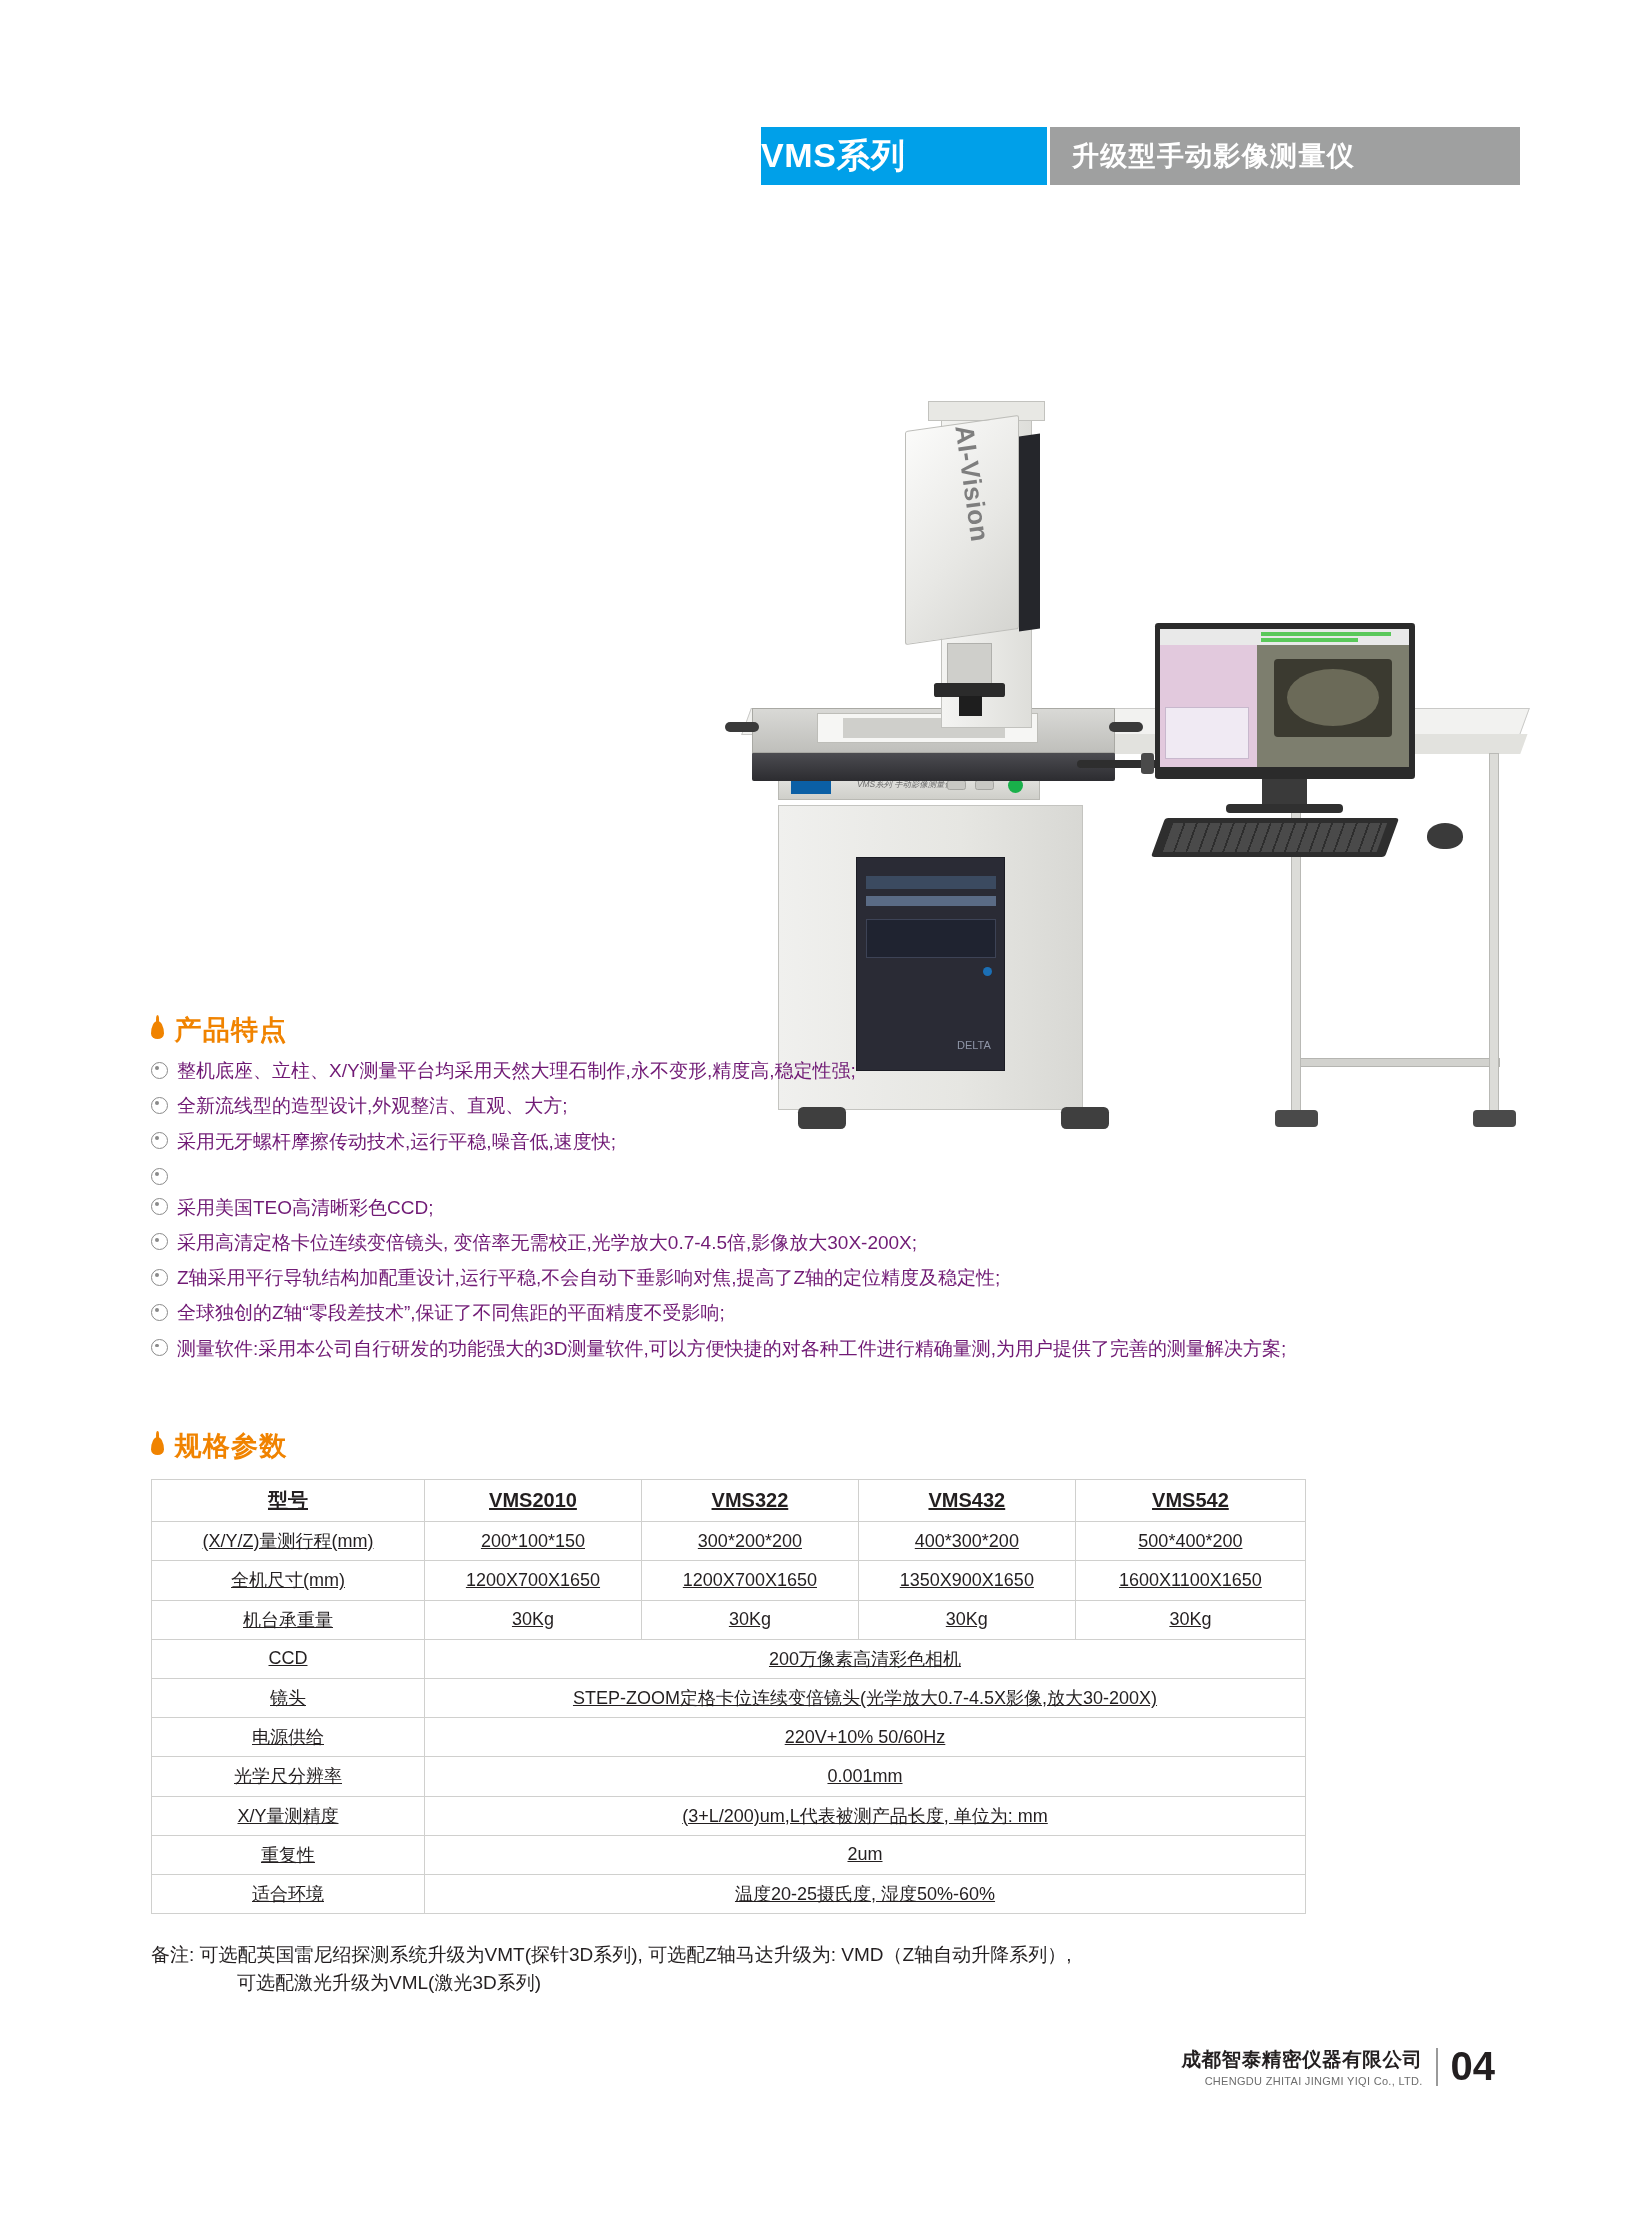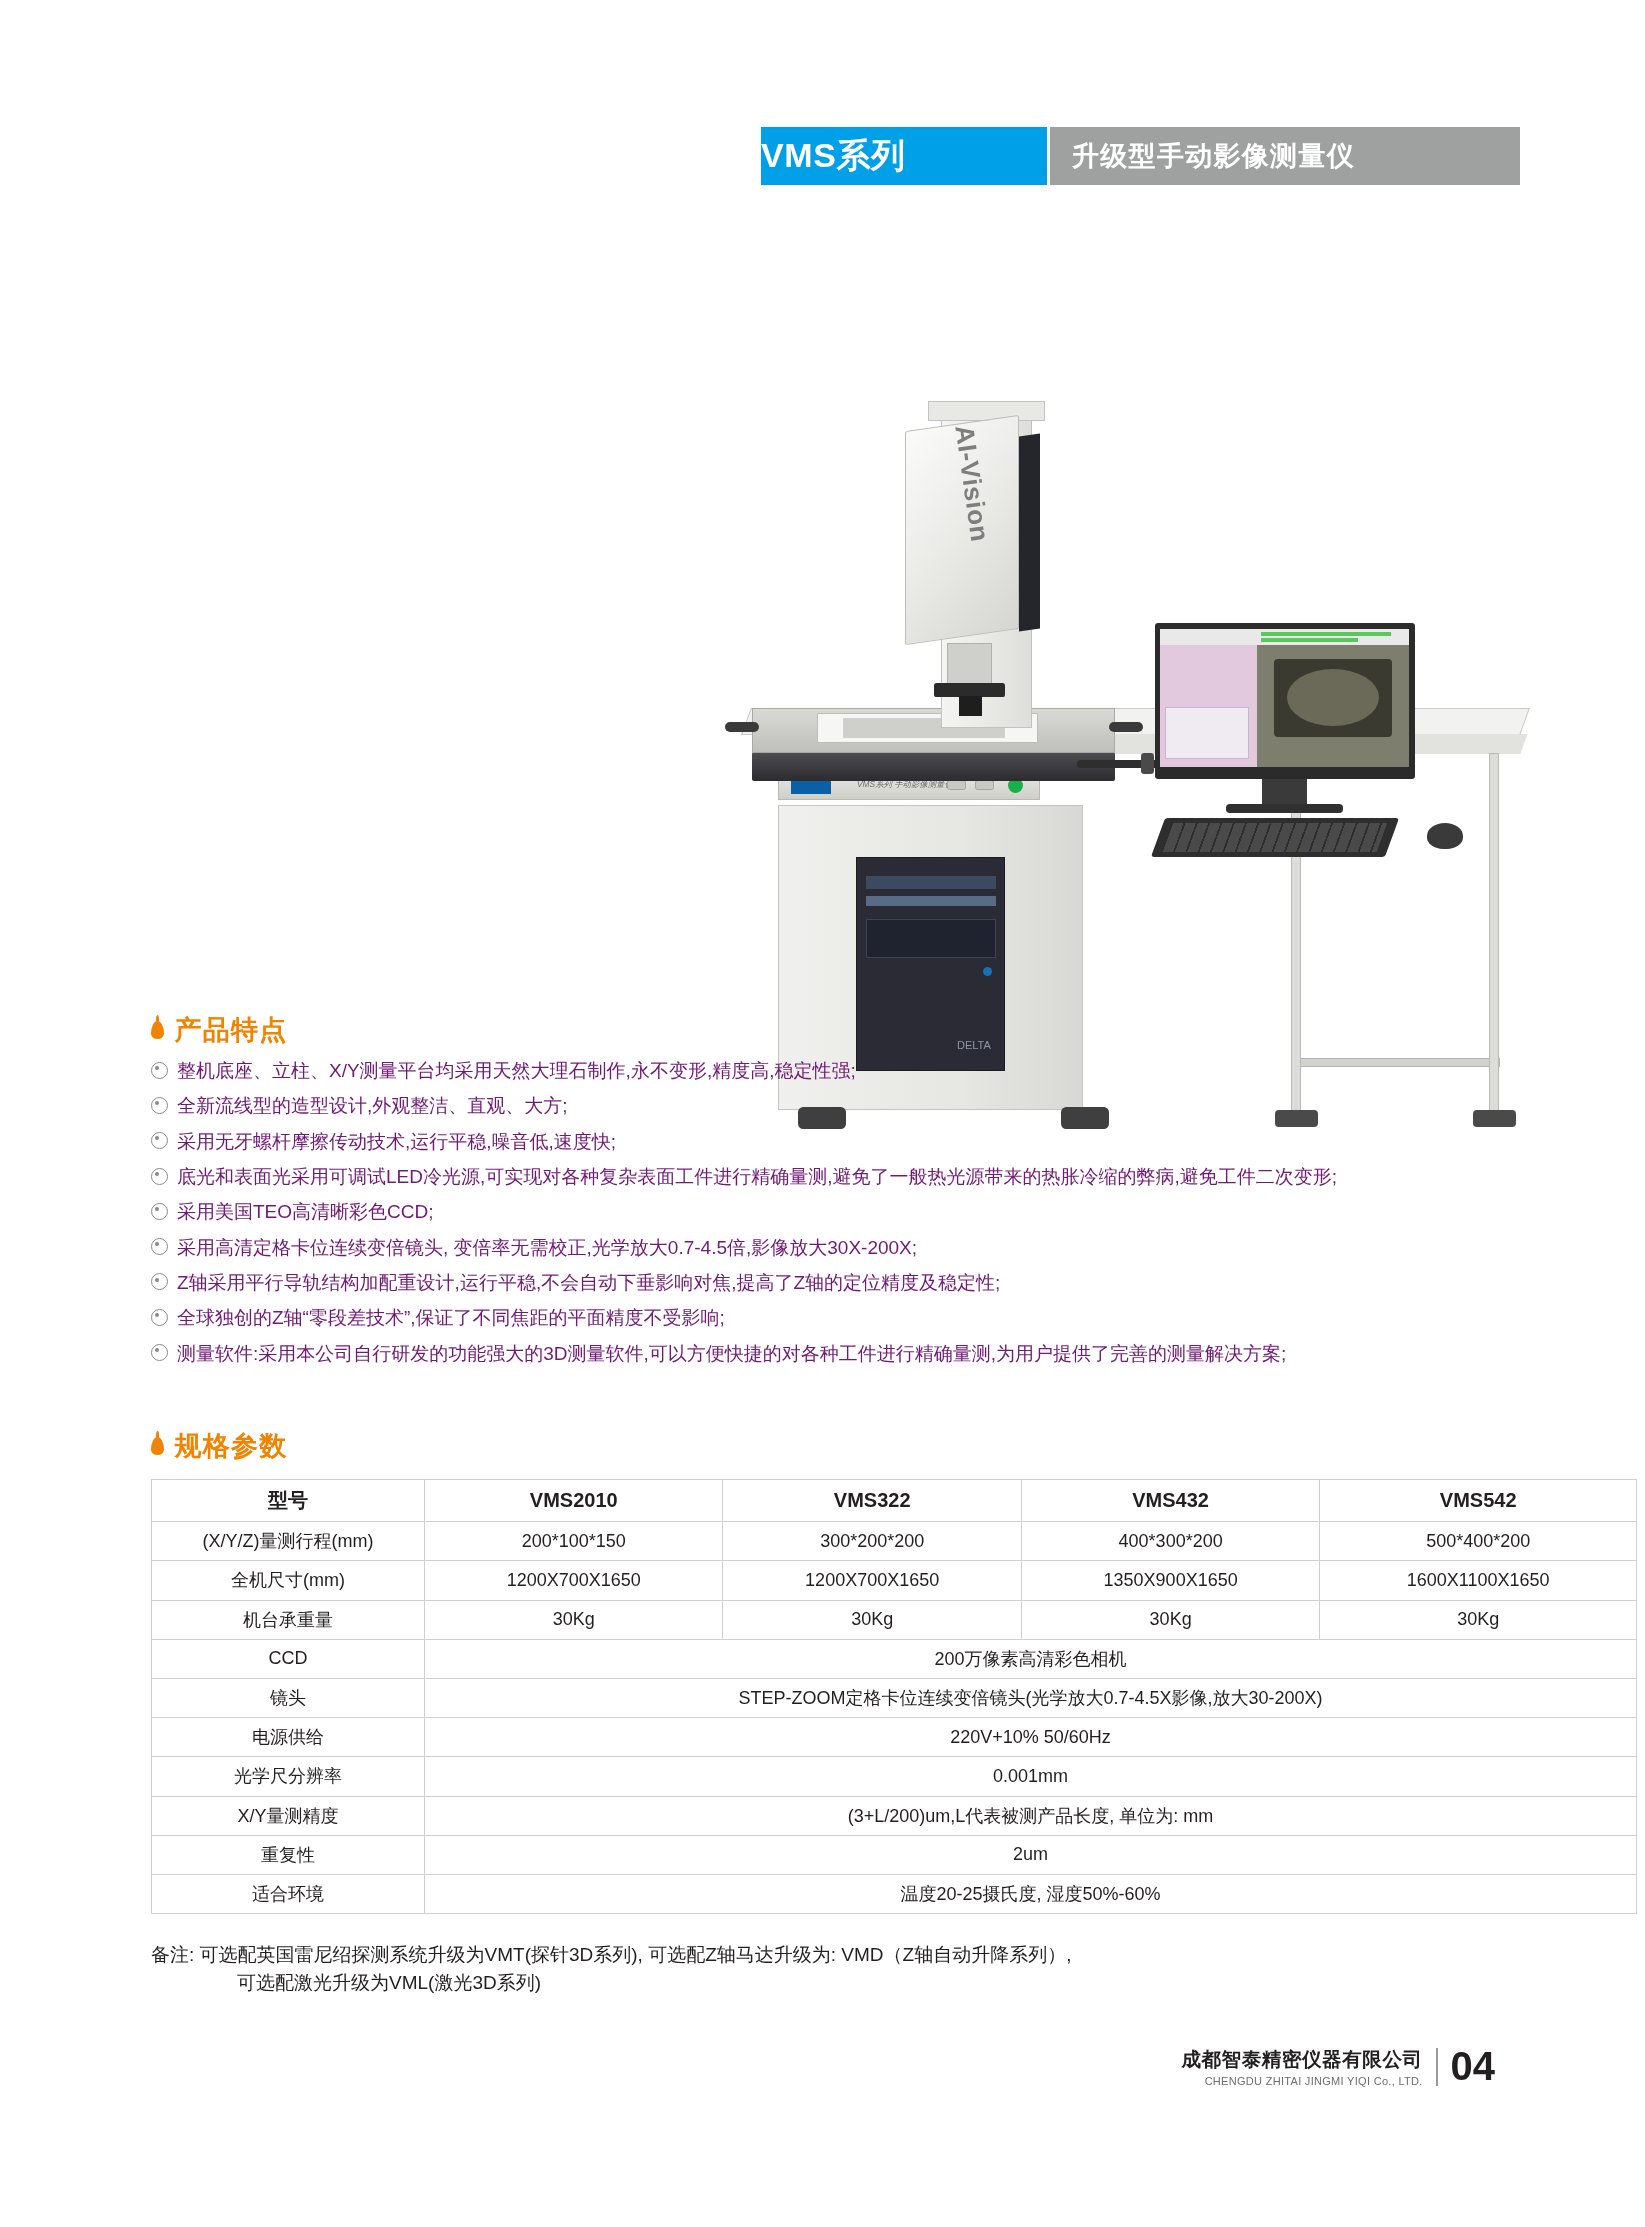--- a/index.html
+++ b/index.html
@@ -299,23 +299,24 @@
     font-size: 19px;
     line-height: 1.28;
     color: #701a75;
   }
 
   
   table.spec {
     position: absolute;
     top: 1479px;
     left: 151px;
-    width: 1486px;
+    width: 1155px;
     border-collapse: collapse;
     font-size: 18px;
+    text-decoration: underline;
   }
   table.spec td, table.spec th {
     border: 1.3px solid #d0d0ce;
     text-align: center;
     padding: 7.1px 3.9px;
     font-weight: normal;
     color: #231f20;
   }
   table.spec thead th {
     font-weight: bold;
@@ -447,21 +448,20 @@
   <div class="feature-row">
     <span class="bullet"></span>
     <span class="feature-text">全新流线型的造型设计,外观整洁、直观、大方;</span>
   </div>
   <div class="feature-row">
     <span class="bullet"></span>
     <span class="feature-text">采用无牙螺杆摩擦传动技术,运行平稳,噪音低,速度快;</span>
   </div>
   <div class="feature-row">
     <span class="bullet"></span>
-    <span class="feature-text">底光和表面光采用可调试LED冷光源,可实现对各种复杂表面工件进行精确量测,避免了一般热光源带来的热胀冷缩的弊病,避免工件二次变形;</span>
   </div>
   <div class="feature-row">
     <span class="bullet"></span>
     <span class="feature-text">采用美国TEO高清晰彩色CCD;</span>
   </div>
   <div class="feature-row">
     <span class="bullet"></span>
     <span class="feature-text">采用高清定格卡位连续变倍镜头,  变倍率无需校正,光学放大0.7-4.5倍,影像放大30X-200X;</span>
   </div>
   <div class="feature-row">

